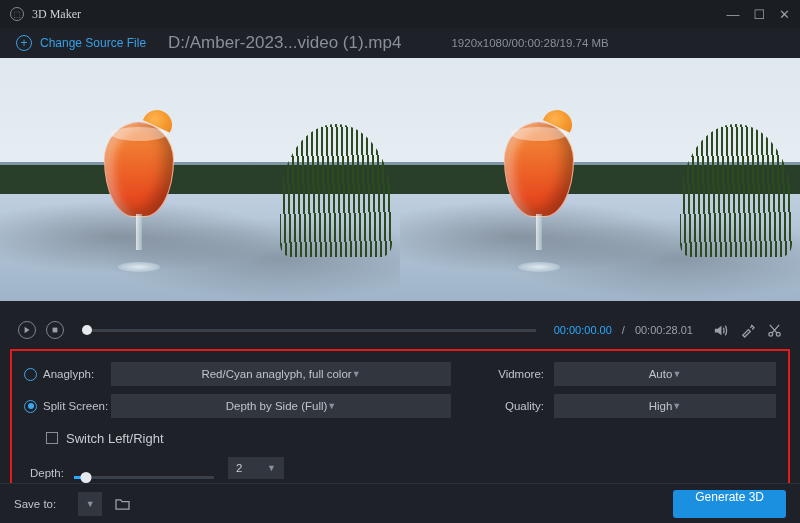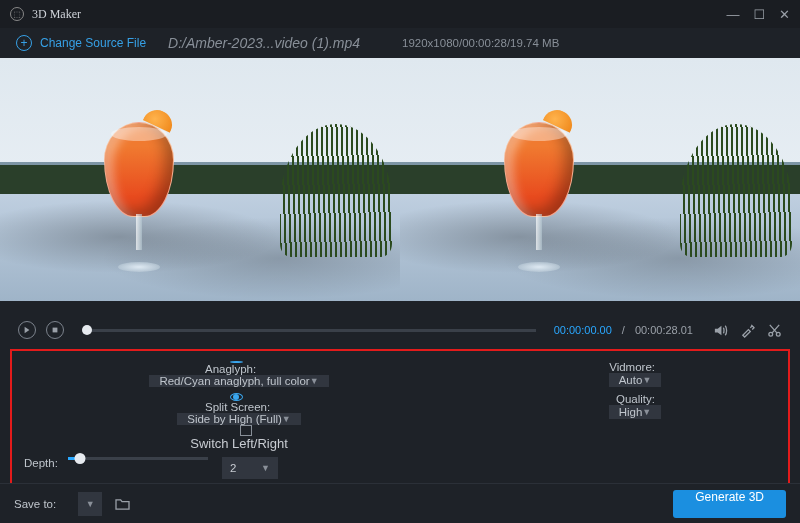--- a/index.html
+++ b/index.html
@@ -9,22 +9,22 @@
   .titlebar { height: 28px; display: flex; align-items: center; padding: 0 10px; background: #1a1d22; }
   .titlebar .app-icon { width: 14px; height: 14px; border-radius: 50%; border: 1.5px solid #888; margin-right: 8px; display:flex;align-items:center;justify-content:center;font-size:8px;color:#888;}
   .titlebar .title { font-size: 12px; color: #cfd3d9; font-family: Liberation Serif, serif; }
   .win-ctrls { margin-left: auto; display: flex; gap: 14px; color: #9aa0a8; }
   .win-ctrls span { cursor: pointer; font-size: 13px; }
 
   
   .sourcebar { height: 30px; display: flex; align-items: center; padding: 0 16px; gap: 22px; background: #1e2228; }
   .change-src { display: flex; align-items: center; gap: 8px; color: #36a0e6; cursor: pointer; }
   .plus-icon { width: 16px; height: 16px; border: 1.5px solid #36a0e6; border-radius: 50%; display: flex; align-items: center; justify-content: center; font-size: 12px; line-height: 1; }
-  .src-text { font-size: 14px; color: #888f98; font-style: italic; }
-  .src-info { font-size: 11.5px; color: #888f98; margin-left: 20px; }
+  .src-text { font-size: 17px; color: #888f98; }
+  .src-info { font-size: 11.5px; color: #888f98; margin-left: 28px; }
 
   
   .preview { position: relative; width: 100%; height: 243px; background: #000; display: flex; }
   .frame { flex: 1; position: relative; overflow: hidden; }
   .sky { position:absolute; inset:0; background: linear-gradient(#dfe8ef 0%, #e6edf3 45%, #3c5a42 45%, #2e4730 60%, #2e4730 60%); }
   .trees { position:absolute; left:0; right:0; top:44%; height:22%; background:#2a3f2a; }
   .water { position:absolute; left:0; right:0; top:43%; height:22%; background: linear-gradient(#7e96a6,#5f7a8c);}  
   .rock { position:absolute; left:0; right:0; bottom:0; height:44%; background: linear-gradient(#bfcfe0,#9fb4c8); }
   .rock::after{content:"";position:absolute;inset:0;background:radial-gradient(ellipse at 30% 40%, rgba(0,0,0,0.25), transparent 40%), radial-gradient(ellipse at 70% 60%, rgba(0,0,0,0.2), transparent 45%);}
   .grass { position:absolute; right:2%; bottom:18%; width:28%; height:55%; background: repeating-linear-gradient(88deg, #2b4a1e 0 2px, transparent 2px 5px); border-radius: 50% 50% 10% 10% / 60% 60% 10% 10%; filter: blur(.3px);}
@@ -45,30 +45,30 @@
   .time-dur { color: #9aa0a8; font-size: 11px; }
   .tool-icons { display: flex; gap: 12px; margin-left: 10px; color:#9aa0a8;}
   .tool-icons span { cursor:pointer; display:flex; align-items:center;}
   .tool-icons svg { width:15px; height:15px; stroke:#9aa0a8; fill:none; stroke-width:1.4;}
 
   
   .settings-wrap { padding: 4px 10px 2px; }
   .settings { border: 2px solid #e31b1b; padding: 10px 12px 10px; display: flex; gap: 40px; height: 138px;}
   .col-left { flex: 0 0 430px; }
   .col-right { flex: 1; }
-  .row { display: flex; align-items: center; height: 26px; margin-bottom: 6px; flex-direction: column; }
+  .row { display: flex; align-items: center; height: 26px; margin-bottom: 6px; }
   .radio { width: 13px; height: 13px; border: 1.4px solid #3aa7ef; border-radius: 50%; margin-right: 6px; cursor:pointer; display:flex;align-items:center;justify-content:center;}
   .radio.sel::after{content:"";width:6px;height:6px;border-radius:50%;background:#3aa7ef;}
   .lbl { width: 68px; font-size: 11.5px; color:#bfc5cc;}
   .lbl2 { width: 50px; font-size: 11.5px; color:#bfc5cc; text-align:right; margin-right:10px;}
   .dropdown { flex: 1; height: 24px; background: #31363f; display: flex; align-items: center; padding: 0 10px; justify-content: center; cursor: pointer; font-size: 11.5px; color:#bfc5cc; max-width: 340px;}
   .dropdown.sm { max-width: 240px;}
   .chev { font-size: 9px; color:#8a9099;}
   .checkbox { width: 12px; height: 12px; border: 1.3px solid #888f98; margin: 0 8px 0 22px; cursor:pointer;}
-  .depth-row { display:flex; align-items:flex-start; margin-top:2px;}
+  .depth-row { display:flex; align-items:flex-end; margin-top:2px;margin-left:6px;}
   .depth-lbl { font-size:11.5px; margin-right:10px; color:#bfc5cc;}
   .slider { width: 140px; height: 3px; background:#3a4049; position:relative; margin-right:14px;}
   .slider-fill { position:absolute; left:0; top:0; height:100%; width:9%; background:#2aa8ff;}
   .slider-thumb { position:absolute; left:9%; top:-4px; width:11px; height:11px; border-radius:50%; background:#e6eaef; transform:translateX(-50%);}
   .depth-box { width:56px; height:22px; background:#31363f; display:flex; align-items:center; justify-content:space-between; padding:0 8px; font-size:11.5px; cursor:pointer;}
   
   
   .savebar { position:absolute; bottom:0; left:0; right:0; height:40px; display:flex; align-items:center; padding: 0 14px; background:#1e2228; border-top:1px solid #2b3038;}
   .save-lbl { font-size:11.5px; color:#bfc5cc; margin-right:20px;}
   .save-path { width: 230px; height:24px; background:#31363f; display:flex; align-items:center; padding:0 8px; font-size:11px; color:#9aa0a8;}
@@ -175,21 +175,21 @@
         <div class="lbl">Anaglyph:</div>
         <div class="dropdown">
           <span>Red/Cyan anaglyph, full color</span>
           <span class="chev">▼</span>
         </div>
       </div>
       <div class="row">
         <div class="radio sel"></div>
         <div class="lbl">Split Screen:</div>
         <div class="dropdown">
-          <span>Side by High (Full)</span>
+          <span>Depth by Side (Full)</span>
           <span class="chev">▼</span>
         </div>
       </div>
       <div class="row">
         <div class="checkbox"></div>
         <span style="font-size:13px;">Switch Left/Right</span>
       </div>
       <div class="depth-row">
         <span class="depth-lbl">Depth:</span>
         <div class="slider">

